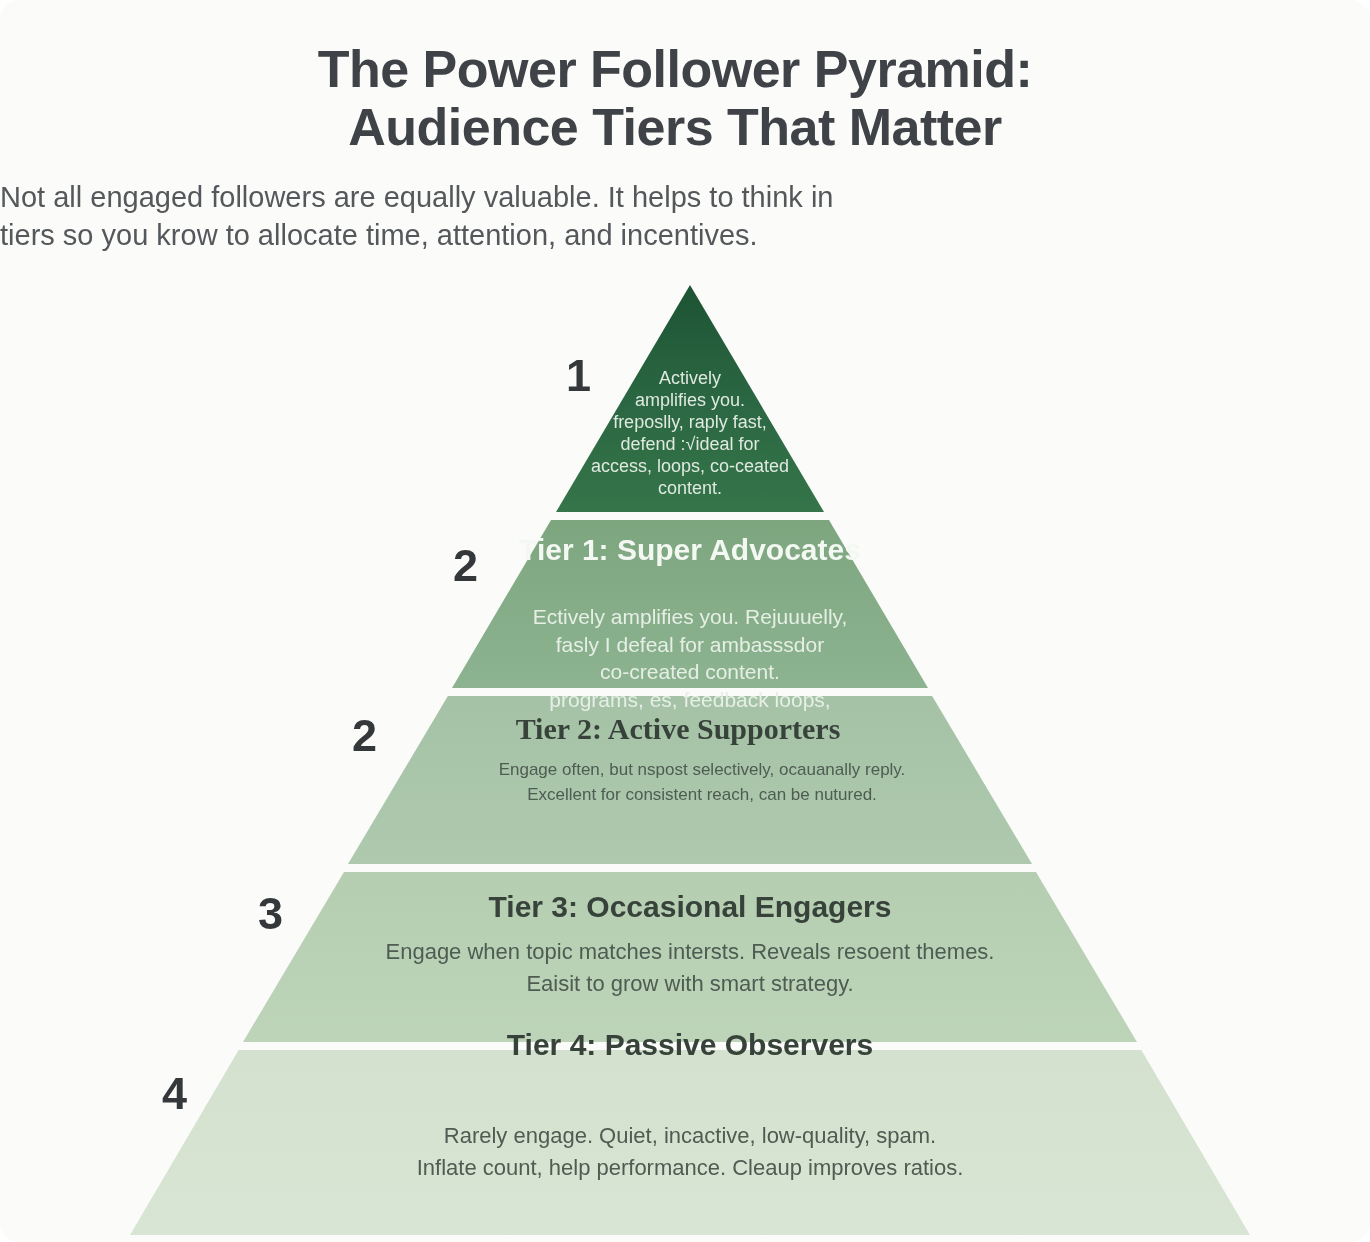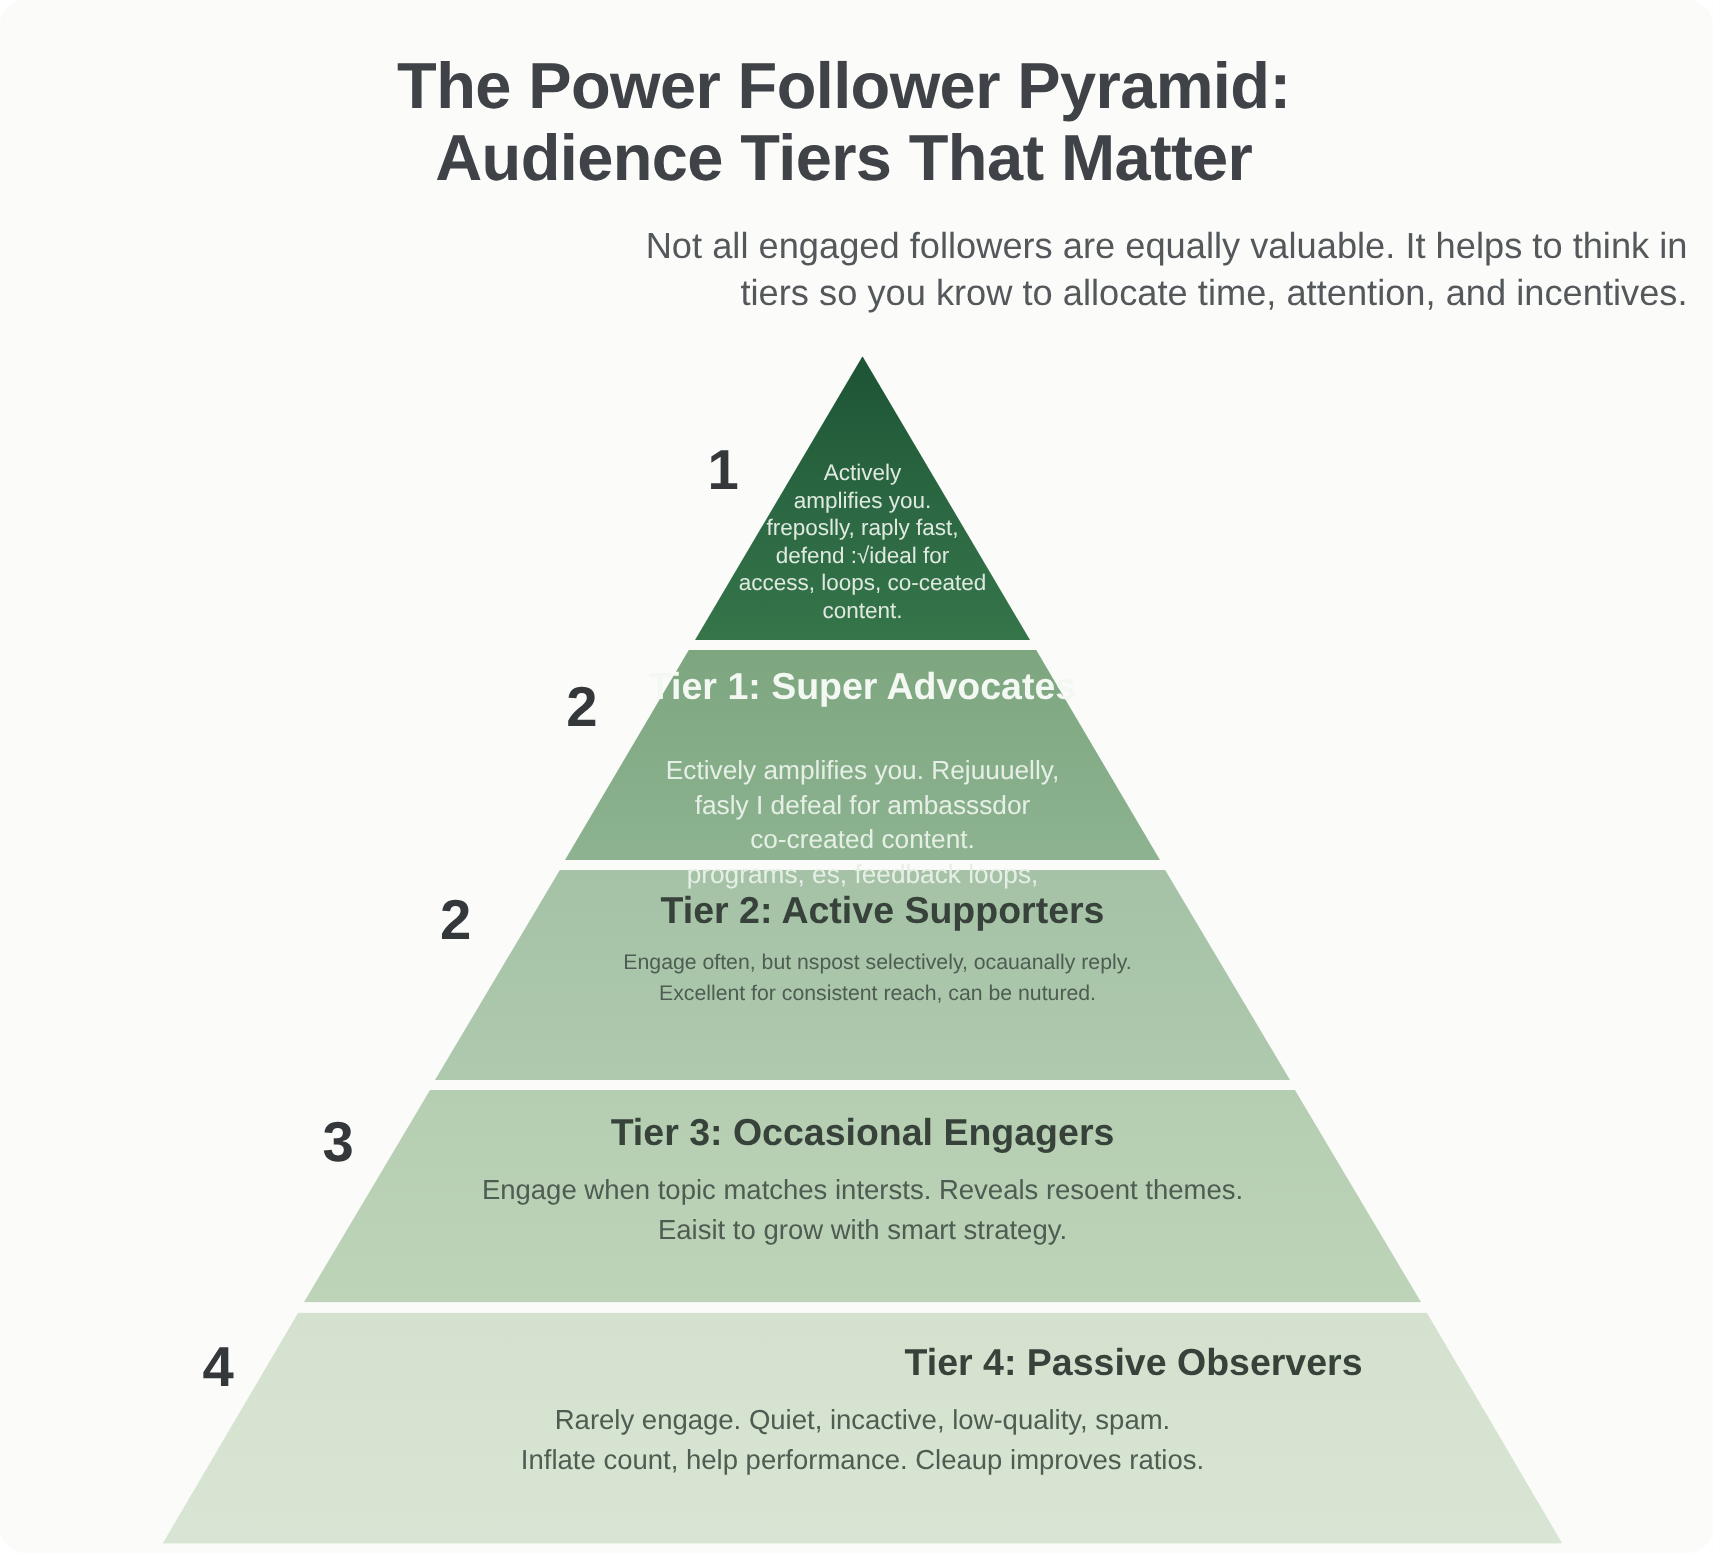--- a/index.html
+++ b/index.html
@@ -23,21 +23,21 @@
     text-align: center;
     font-size: 52px;
     font-weight: bold;
     line-height: 1.12;
     letter-spacing: -0.5px;
     color: #3f4347;
   }
   .page-subtitle {
     position: absolute;
     top: 178px; left: 0; right: 20px;
-    text-align: right;
+    text-align: left;
     font-size: 29px;
     line-height: 1.32;
     color: #54585b;
   }
 
   
   .band { position: absolute; }
   .band-0 {
     left: 556px; top: 285px; width: 268px; height: 227px;
     background: linear-gradient(180deg, #1d5434 0%, #2c6843 55%, #357549 100%);
@@ -89,25 +89,25 @@
     text-align: center;
   }
   .white-title { color: #f3f8f3; }
   .dark-title  { color: #37423a; }
   .white-body  { color: #e6efe6; }
   .dark-body   { color: #4e5c52; }
 
   .t0-body  { left: 545px; top: 368px; width: 290px; font-size: 18px; line-height: 1.22; color: #dfe9e0; }
   .t1-title { left: 440px; top: 533px; width: 500px; }
   .t1-body  { left: 440px; top: 575px; width: 500px; font-size: 21px; line-height: 1.32; margin-top: 28px; }
-  .t2-title { left: 356px; top: 712px; width: 700px; }
+  .t2-title { left: 328px; top: 712px; width: 700px; font-family: Liberation Serif, serif; }
   .t2-body  { left: 332px; top: 758px; width: 740px; font-size: 17px; line-height: 1.45; }
   .t3-title { left: 290px; top: 890px; width: 800px; }
   .t3-body  { left: 270px; top: 936px; width: 840px; font-size: 22px; line-height: 1.45; }
-  .t4-title { left: 290px; top: 1074px; width: 800px; text-align: right; }
+  .t4-title { left: 290px; top: 1028px; width: 800px; }
   .t4-body  { left: 250px; top: 1120px; width: 880px; font-size: 22px; line-height: 1.45; }
 </style>
 </head>
 <body>
 
 <div class="canvas">
 
   <div class="page-title">
     <div>The Power Follower Pyramid:</div>
     <div>Audience Tiers That Matter</div>

